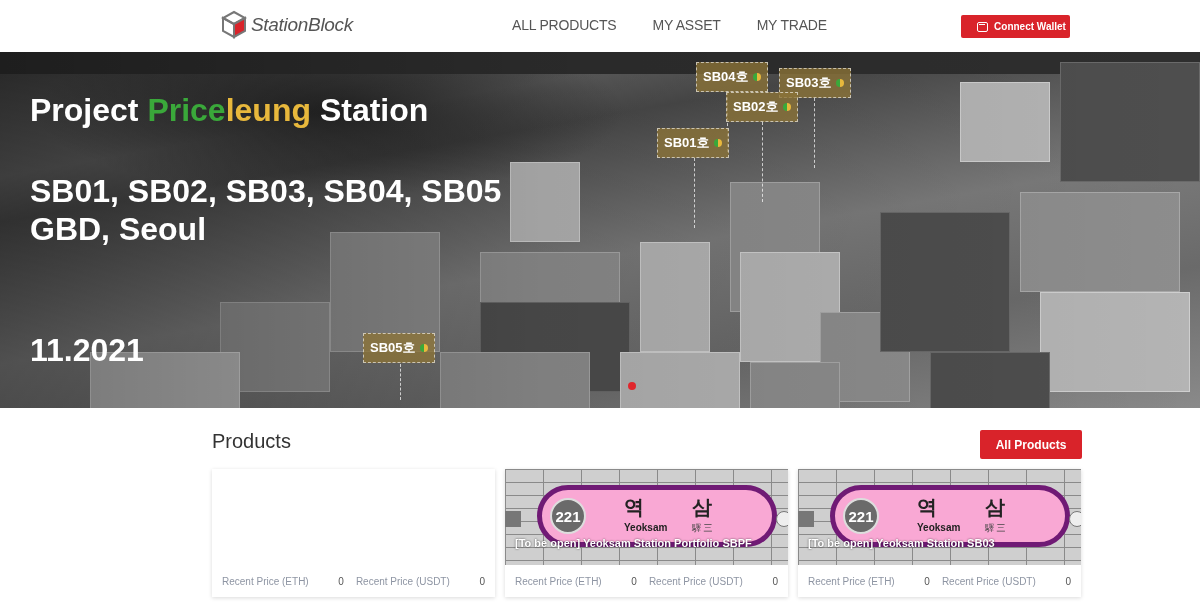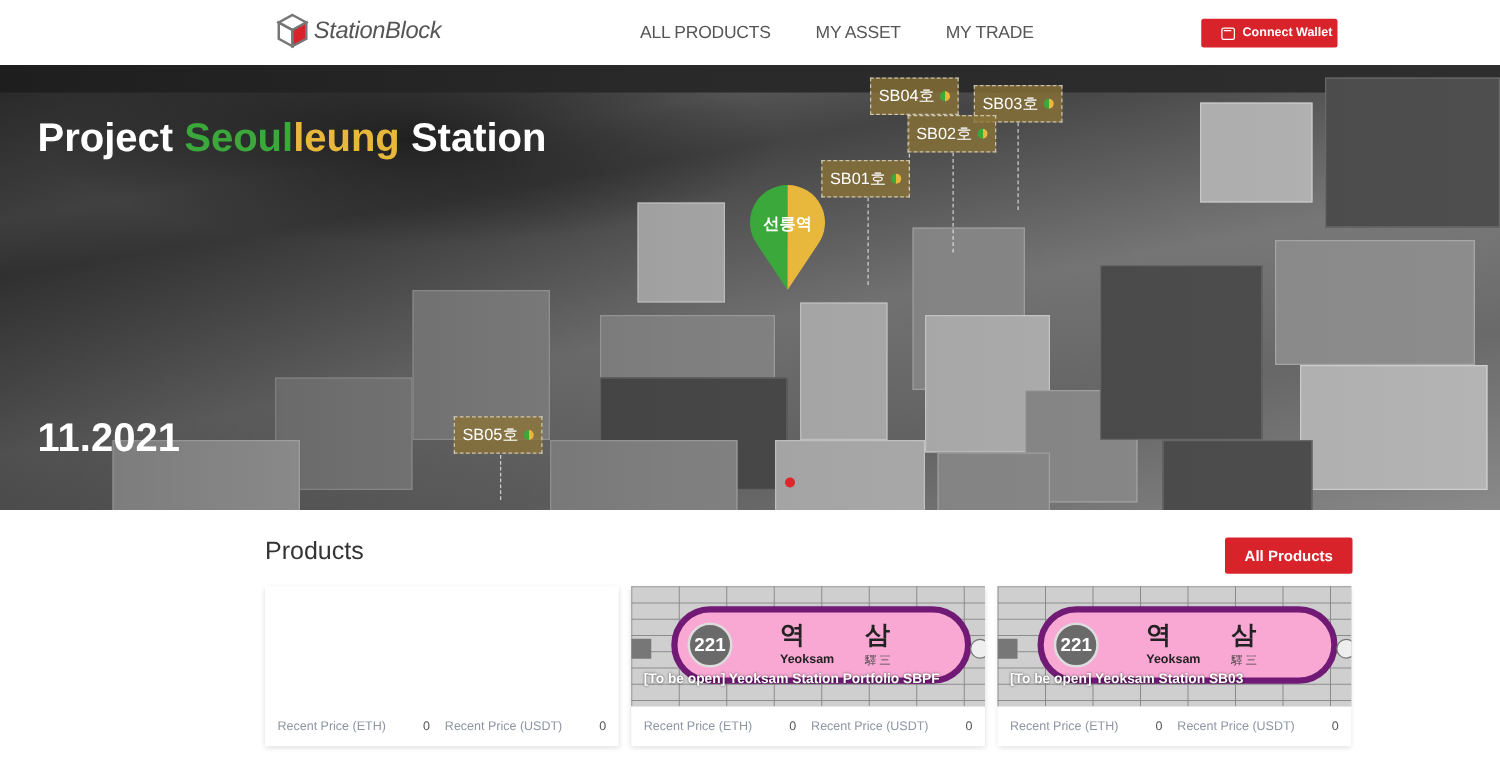--- a/index.html
+++ b/index.html
@@ -27,21 +27,21 @@
   .blk.d { background: #4e4e4e; border-color: #6a6a6a; }
   .blk.l { background: #b4b4b4; border-color: #cfcfcf; }
   .hero-shade { position: absolute; inset: 0; background: linear-gradient(90deg, rgba(0,0,0,0.35) 0%, rgba(0,0,0,0.1) 45%, rgba(0,0,0,0) 100%); }
 
   .hero-title { position: absolute; left: 30px; top: 92px; font-size: 32px; font-weight: bold; color: #fff; }
   .hero-title .g { color: #3aa83a; }
   .hero-title .y { color: #e8b83c; }
   .hero-lots { position: absolute; left: 30px; top: 172px; font-size: 32px; font-weight: bold; color: #fff; line-height: 38px; }
   .hero-date { position: absolute; left: 30px; top: 288px; font-size: 32px; font-weight: bold; color: #fff; margin-top: 44px; }
 
-  .tag { position: absolute; height: 30px; padding: 0 6px; background: rgba(140,115,55,0.78); border: 1px dashed rgba(255,255,255,0.6); color: #fff; font-size: 13px; font-weight: normal; display: flex; align-items: center; gap: 4px; cursor: pointer; }
+  .tag { position: absolute; height: 30px; padding: 0 6px; background: rgba(140,115,55,0.78); border: 1px dashed rgba(255,255,255,0.6); color: #fff; font-size: 13px; font-weight: bold; display: flex; align-items: center; gap: 4px; cursor: pointer; }
   .tag-dot { width: 8px; height: 8px; border-radius: 50%; background: linear-gradient(90deg, #3aa83a 50%, #e8b83c 50%); }
   .tag-line { position: absolute; width: 0; border-left: 1px dashed rgba(255,255,255,0.7); }
 
   .pin { position: absolute; left: 600px; top: 148px; width: 60px; height: 84px; cursor: pointer; }
   .pin-label { position: absolute; left: 0; top: 22px; width: 60px; text-align: center; font-size: 13px; font-weight: bold; color: #fff; }
   .slide-dot { position: absolute; left: 628px; top: 382px; width: 8px; height: 8px; border-radius: 50%; background: #e0262c; cursor: pointer; }
 
   
   .products-title { position: absolute; left: 212px; top: 430px; font-size: 20px; color: #333; }
   .all-products-btn { position: absolute; left: 980px; top: 430px; width: 102px; height: 29px; background: #d9232a; border-radius: 2px; color: #fff; font-size: 12px; font-weight: bold; display: flex; align-items: center; justify-content: center; cursor: pointer; }
@@ -119,21 +119,25 @@
     <div class="blk" style="left:220px;top:250px;width:110px;height:90px;"></div>
     <div class="blk l" style="left:90px;top:300px;width:150px;height:60px;"></div>
     <div class="blk" style="left:440px;top:300px;width:150px;height:60px;"></div>
     <div class="blk l" style="left:620px;top:300px;width:120px;height:60px;"></div>
     <div class="blk" style="left:750px;top:310px;width:90px;height:50px;"></div>
     <div class="blk d" style="left:930px;top:300px;width:120px;height:60px;"></div>
   </div>
   <div class="hero-shade"></div>
 
   <div class="hero-title" style="top:40px;">
-    <span>Project </span><span class="g">Seoul</span><span class="y">leung</span><span> Station</span>
+    <span>Project </span><span class="g">Price</span><span class="y">leung</span><span> Station</span>
+  </div>
+  <div class="hero-lots" style="top:120px;">
+    <div>SB01, SB02, SB03, SB04, SB05</div>
+    <div>GBD, Seoul</div>
   </div>
   <div class="hero-date" style="top:236px;">11.2021</div>
 
   <div class="tag-line" style="left:727px;top:40px;height:60px;"></div>
   <div class="tag-line" style="left:814px;top:46px;height:70px;"></div>
   <div class="tag-line" style="left:762px;top:70px;height:80px;"></div>
   <div class="tag-line" style="left:694px;top:106px;height:70px;"></div>
   <div class="tag-line" style="left:400px;top:312px;height:36px;"></div>
 
   <div class="tag" style="left:696px;top:10px;">
@@ -150,27 +154,20 @@
   </div>
   <div class="tag" style="left:657px;top:76px;">
     <span>SB01호</span>
       <span class="tag-dot"></span>
   </div>
   <div class="tag" style="left:363px;top:281px;">
     <span>SB05호</span>
       <span class="tag-dot"></span>
   </div>
 
-  <div class="pin" style="top:96px;">
-    <svg width="60" height="84" viewBox="0 0 60 84">
-      <path d="M30 84 L6 48 A30 30 0 0 1 30 0 Z" fill="#3aa83a"></path>
-      <path d="M30 84 L54 48 A30 30 0 0 0 30 0 Z" fill="#e8b83c"></path>
-    </svg>
-    <div class="pin-label">선릉역</div>
-  </div>
 
   <div class="slide-dot" style="top:330px;"></div>
 </div>
 
 <div class="products-title">Products</div>
 <div class="all-products-btn">All Products</div>
 
 <div class="card" style="left:212px;">
   <div class="card-foot">
     <span class="lbl">Recent Price (ETH)</span>

